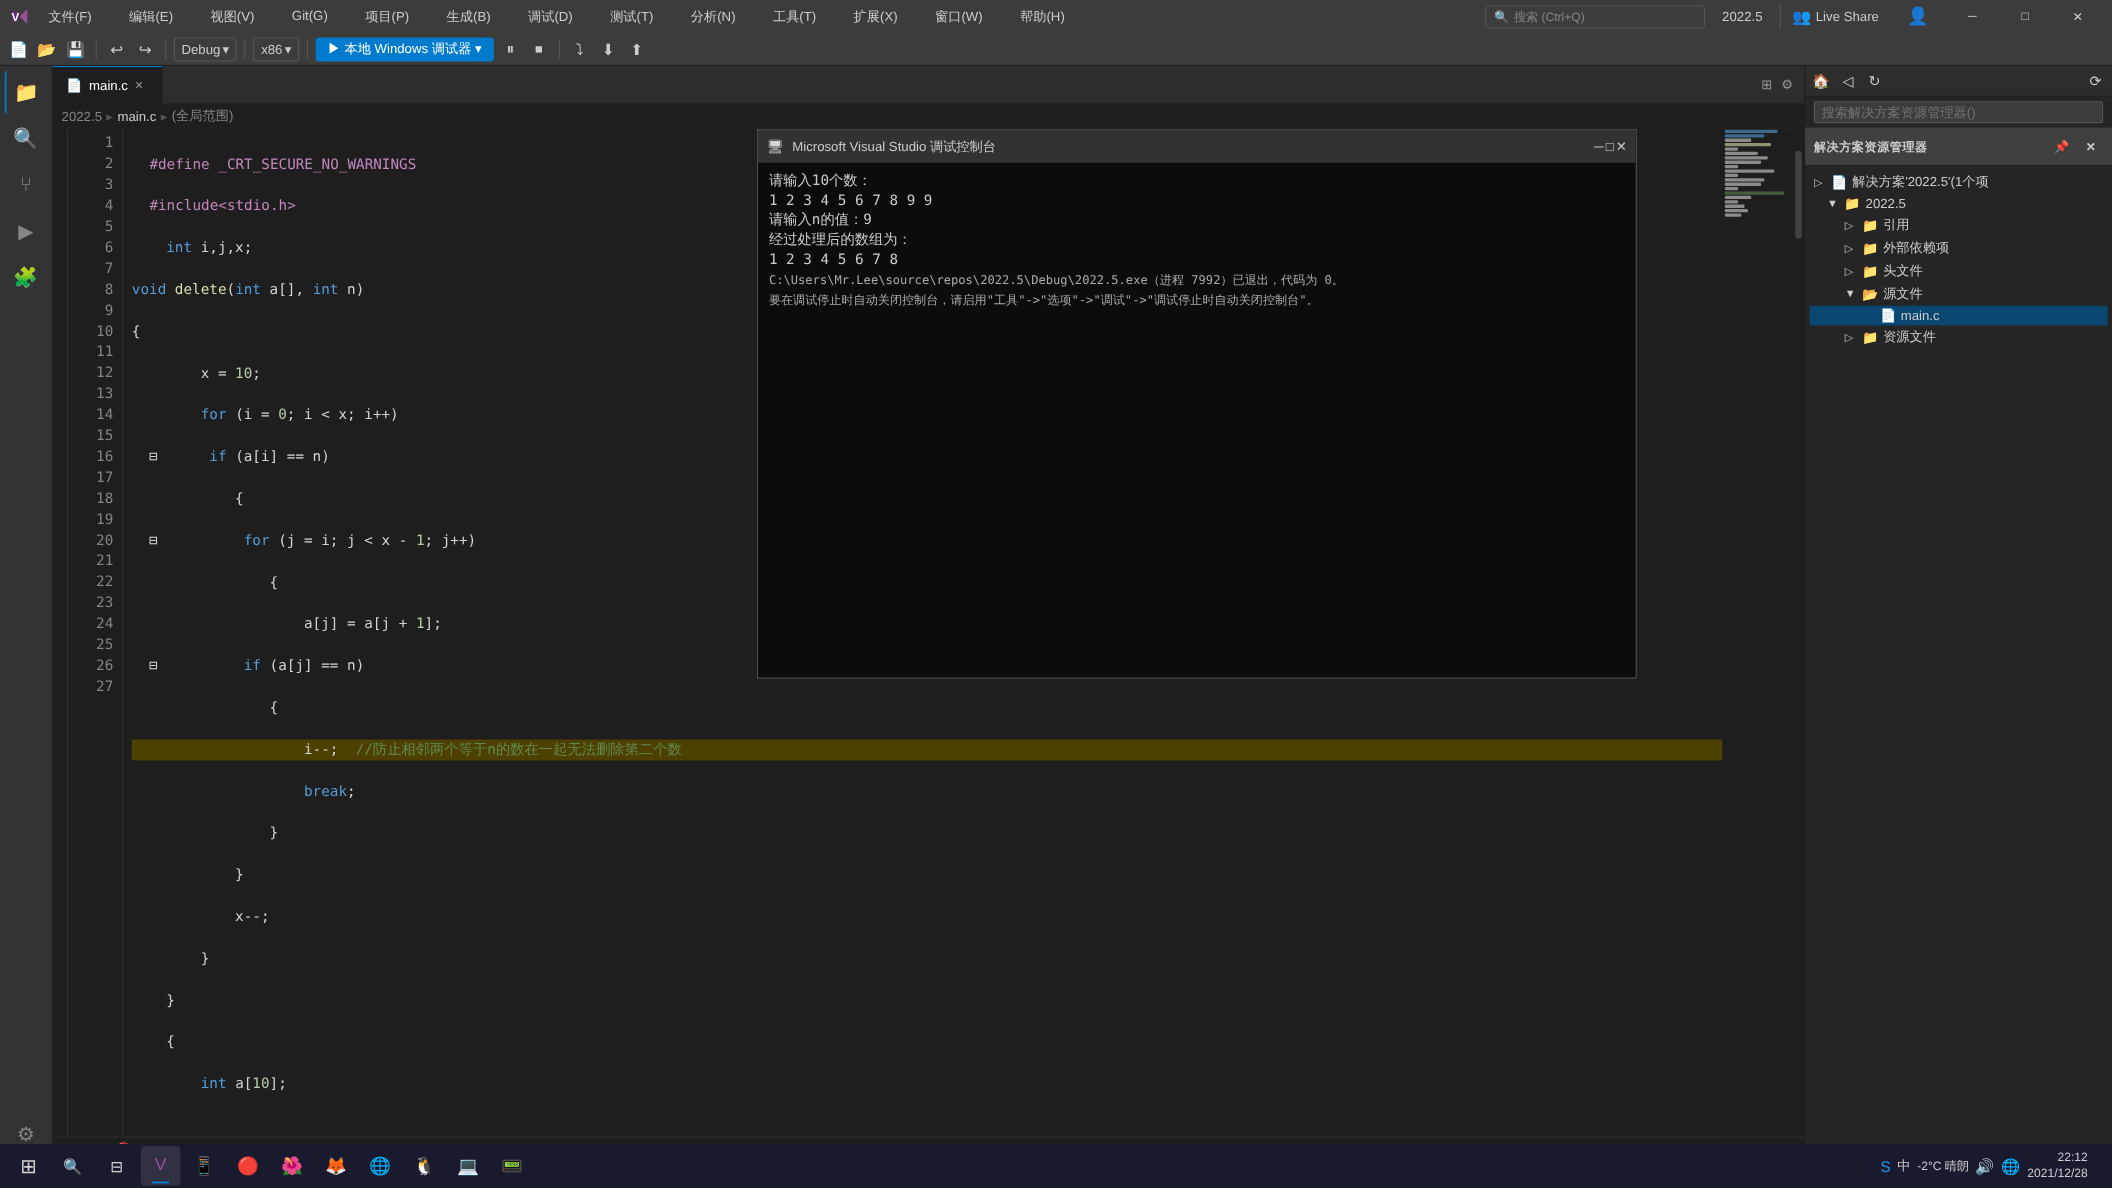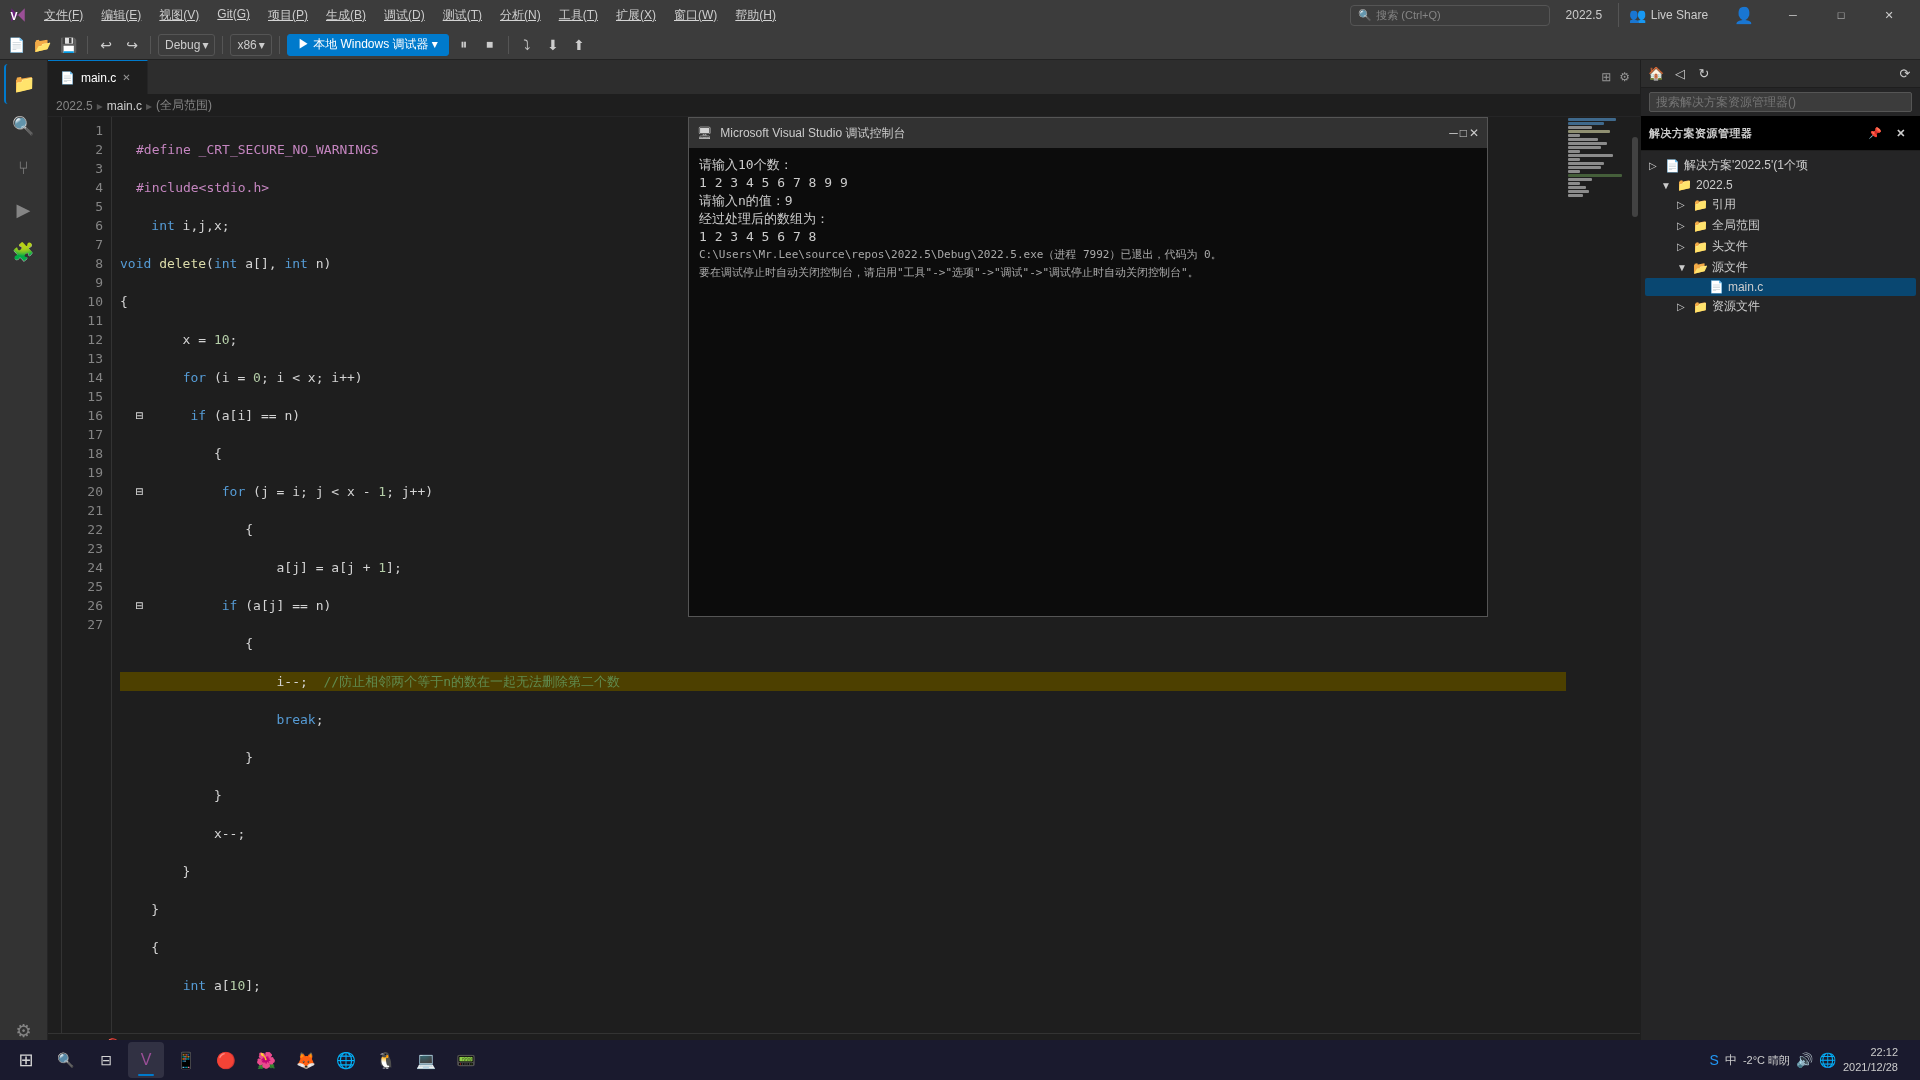--- a/index.html
+++ b/index.html
@@ -9,21 +9,21 @@
     #title-bar {
       height: 30px;
       background: #3c3c3c;
       display: flex;
       align-items: center;
       padding: 0 8px;
       gap: 8px;
     }
     #title-bar .logo { width: 20px; height: 20px; display: flex; align-items: center; justify-content: center; }
     #title-bar .logo svg { width: 18px; height: 18px; }
-    #title-bar .menu-items { display: flex; gap: 2px; flex: 1; text-decoration: underline; }
+    #title-bar .menu-items { display: flex; gap: 18px; flex: 1; }
     #title-bar .menu-item {
       padding: 4px 8px;
       cursor: pointer;
       font-size: 12px;
       color: #cccccc;
       border-radius: 3px;
     }
     #title-bar .search-box {
       background: #3c3c3c;
       border: 1px solid #555;
@@ -252,21 +252,21 @@
     
     #right-panel {
       width: 280px;
       background: #252526;
       display: flex;
       flex-direction: column;
       border-left: 1px solid #1e1e1e;
     }
     #right-panel-header {
       height: 35px;
-      background: #000000;
+      background: #404040;
       display: flex;
       align-items: center;
       padding: 0 8px;
       font-size: 11px;
       font-weight: bold;
       color: #ccc;
       letter-spacing: 0.5px;
       border-bottom: 1px solid #1e1e1e;
       justify-content: space-between;
     }
@@ -671,21 +671,21 @@
         <span>2022.5</span>
       </div>
       <div class="tree-item" style="padding-left:32px;">
         <span class="tree-arrow">▷</span>
         <span class="tree-icon">📁</span>
         <span>引用</span>
       </div>
       <div class="tree-item" style="padding-left:32px;">
         <span class="tree-arrow">▷</span>
         <span class="tree-icon">📁</span>
-        <span>全局范围</span>
+        <span>外部依赖项</span>
       </div>
       <div class="tree-item" style="padding-left:32px;">
         <span class="tree-arrow">▷</span>
         <span class="tree-icon">📁</span>
         <span>头文件</span>
       </div>
       <div class="tree-item" style="padding-left:32px;">
         <span class="tree-arrow">▼</span>
         <span class="tree-icon">📂</span>
         <span>源文件</span>

